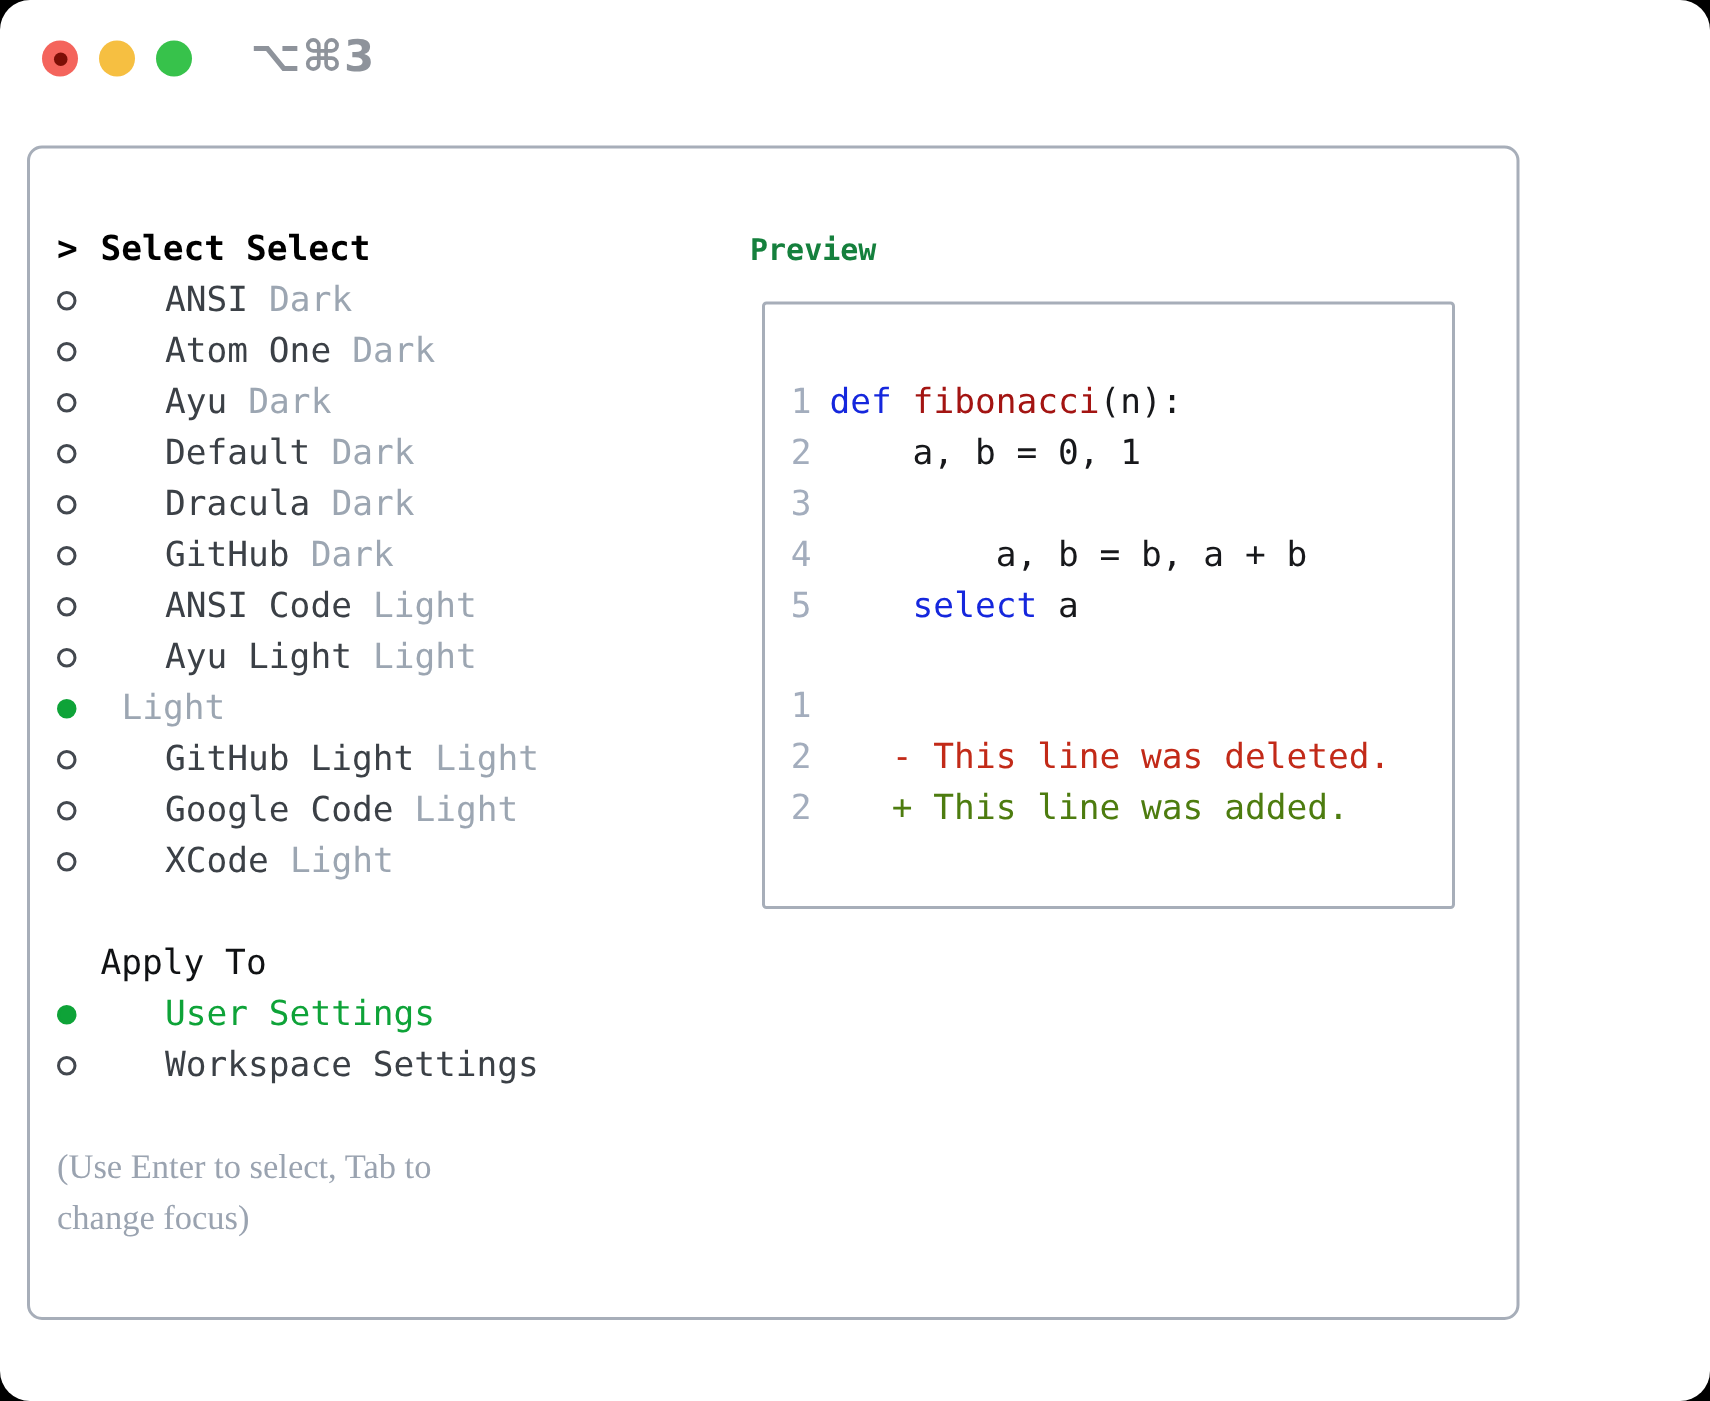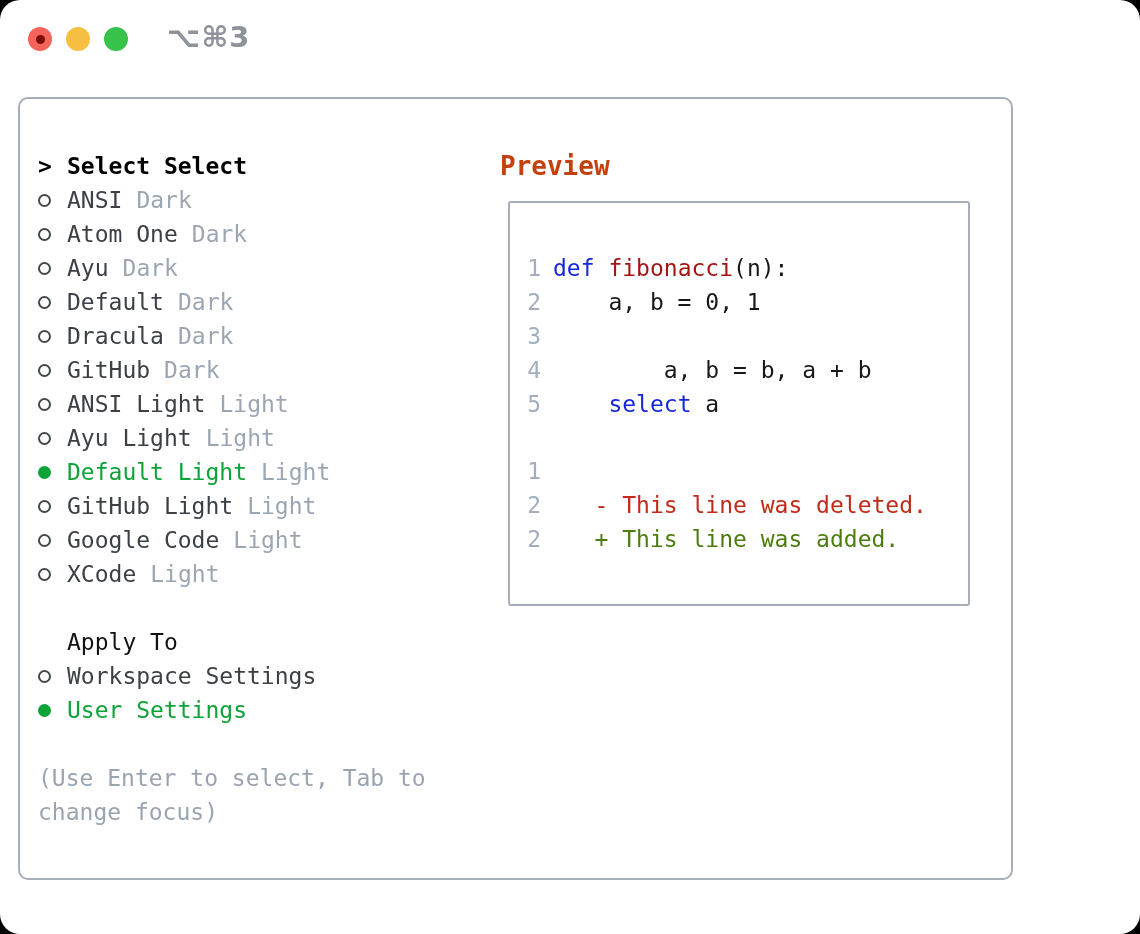--- a/index.html
+++ b/index.html
@@ -30,31 +30,31 @@
   .left-col {
     position:absolute; left:18px; top:50px;
     font-size:23px; line-height:34px; color:#3b4046;
   }
   .row { display:flex; align-items:center; height:34px; white-space:pre; }
   .cell { width:29px; display:inline-flex; align-items:center; flex:none; }
   .caret { font-weight:bold; color:#000; }
   .header-label { font-weight:bold; color:#000; }
   .circle { width:13px; height:13px; border-radius:50%; border:2px solid #43484f; }
   .circle.filled { border-color:#0ea338; background:#0ea338; }
-  .item .name { color:#3b4046; }
+  .item .name { color:#3b4046;margin-left:43px; }
   .item.selected .name { color:#0ea338; }
   .suffix { color:#9ca6b2; margin-left:14px; }
   .apply-label { color:#101214; }
   .spacer34 { height:34px; }
   .help { color:#9aa3b0; }
-  .help div { height:34px; display:flex; align-items:center; }
+  .help div { height:34px; display:flex; align-items:center;font-family:Liberation Serif, serif; }
   
   .preview-title {
     position:absolute; left:480px; top:50px; height:34px; line-height:34px;
-    font-size:26px; font-weight:bold; color:#c2410c;
+    font-size:20px; font-weight:bold; color:#15803d;
   }
   .preview-box {
     position:absolute; left:488px; top:102px; width:462px; height:405px;
     border:2px solid #a7aeb9; border-radius:3px;
     padding:48px 0 0 17px; background:#fff;
   }
   .code-row { display:flex; align-items:center; height:34px;
               font-size:23px; line-height:34px; white-space:pre; }
   .lnum { color:#a3adbd; width:14px; text-align:right; margin-right:12px; flex:none; }
   .code { white-space:pre; }
@@ -90,38 +90,38 @@
         <span class="header-label">Select Select</span>
       </div>
 
       <div id="theme-list">
           <div class="row item"><span class="cell"><span class="circle"></span></span><span class="name">ANSI</span><span class="suffix">Dark</span></div>
           <div class="row item"><span class="cell"><span class="circle"></span></span><span class="name">Atom One</span><span class="suffix">Dark</span></div>
           <div class="row item"><span class="cell"><span class="circle"></span></span><span class="name">Ayu</span><span class="suffix">Dark</span></div>
           <div class="row item"><span class="cell"><span class="circle"></span></span><span class="name">Default</span><span class="suffix">Dark</span></div>
           <div class="row item"><span class="cell"><span class="circle"></span></span><span class="name">Dracula</span><span class="suffix">Dark</span></div>
           <div class="row item"><span class="cell"><span class="circle"></span></span><span class="name">GitHub</span><span class="suffix">Dark</span></div>
-          <div class="row item"><span class="cell"><span class="circle"></span></span><span class="name">ANSI Light</span><span class="suffix">Light</span></div>
+          <div class="row item"><span class="cell"><span class="circle"></span></span><span class="name">ANSI Code</span><span class="suffix">Light</span></div>
           <div class="row item"><span class="cell"><span class="circle"></span></span><span class="name">Ayu Light</span><span class="suffix">Light</span></div>
-          <div class="row item selected"><span class="cell"><span class="circle filled"></span></span><span class="name">Default Light</span><span class="suffix">Light</span></div>
+          <div class="row item selected"><span class="cell"><span class="circle filled"></span></span><span class="suffix">Light</span></div>
           <div class="row item"><span class="cell"><span class="circle"></span></span><span class="name">GitHub Light</span><span class="suffix">Light</span></div>
           <div class="row item"><span class="cell"><span class="circle"></span></span><span class="name">Google Code</span><span class="suffix">Light</span></div>
           <div class="row item"><span class="cell"><span class="circle"></span></span><span class="name">XCode</span><span class="suffix">Light</span></div>
         </div>
 
       <div class="spacer34"></div>
 
       <div class="row">
         <span class="cell"></span>
         <span class="apply-label">Apply To</span>
       </div>
 
       <div id="apply-list">
+          <div class="row item selected"><span class="cell"><span class="circle filled"></span></span><span class="name">User Settings</span></div>
           <div class="row item"><span class="cell"><span class="circle"></span></span><span class="name">Workspace Settings</span></div>
-          <div class="row item selected"><span class="cell"><span class="circle filled"></span></span><span class="name">User Settings</span></div>
         </div>
 
       <div class="spacer34"></div>
 
       <div class="help">
         <div>(Use Enter to select, Tab to</div>
         <div>change focus)</div>
       </div>
     </div>
 

